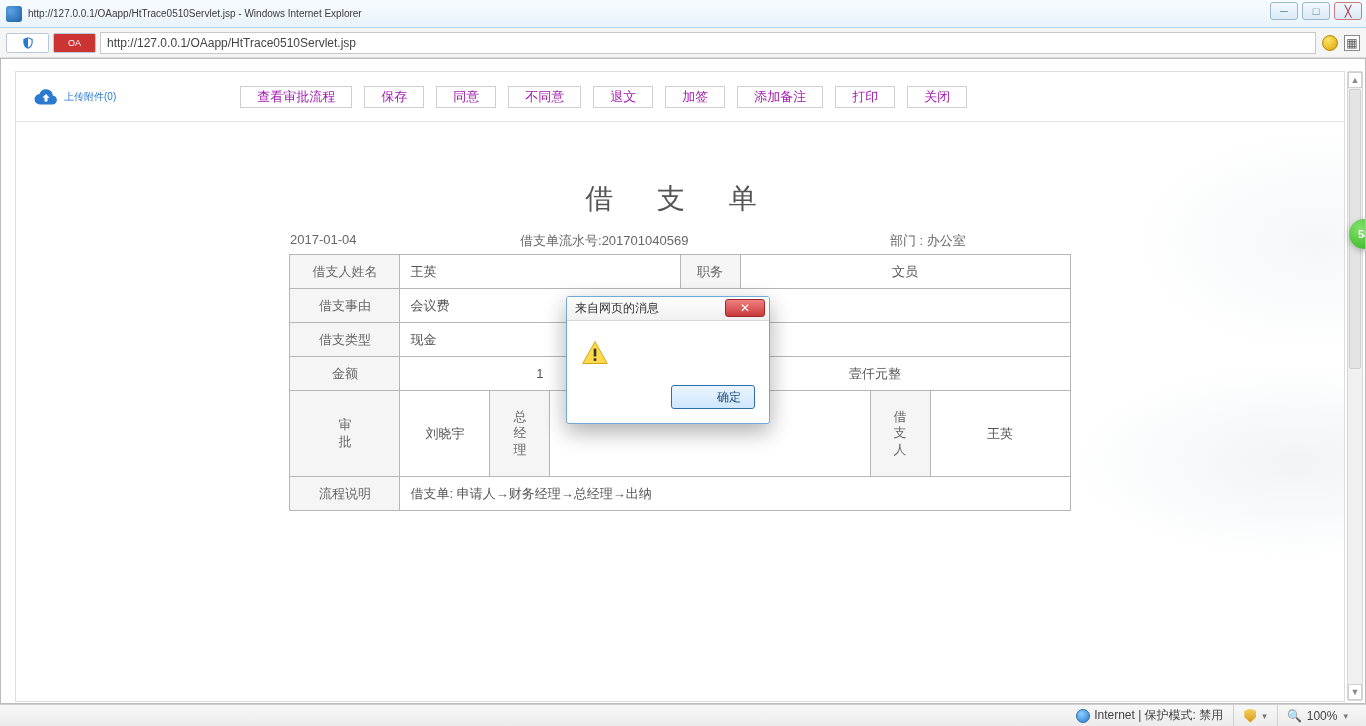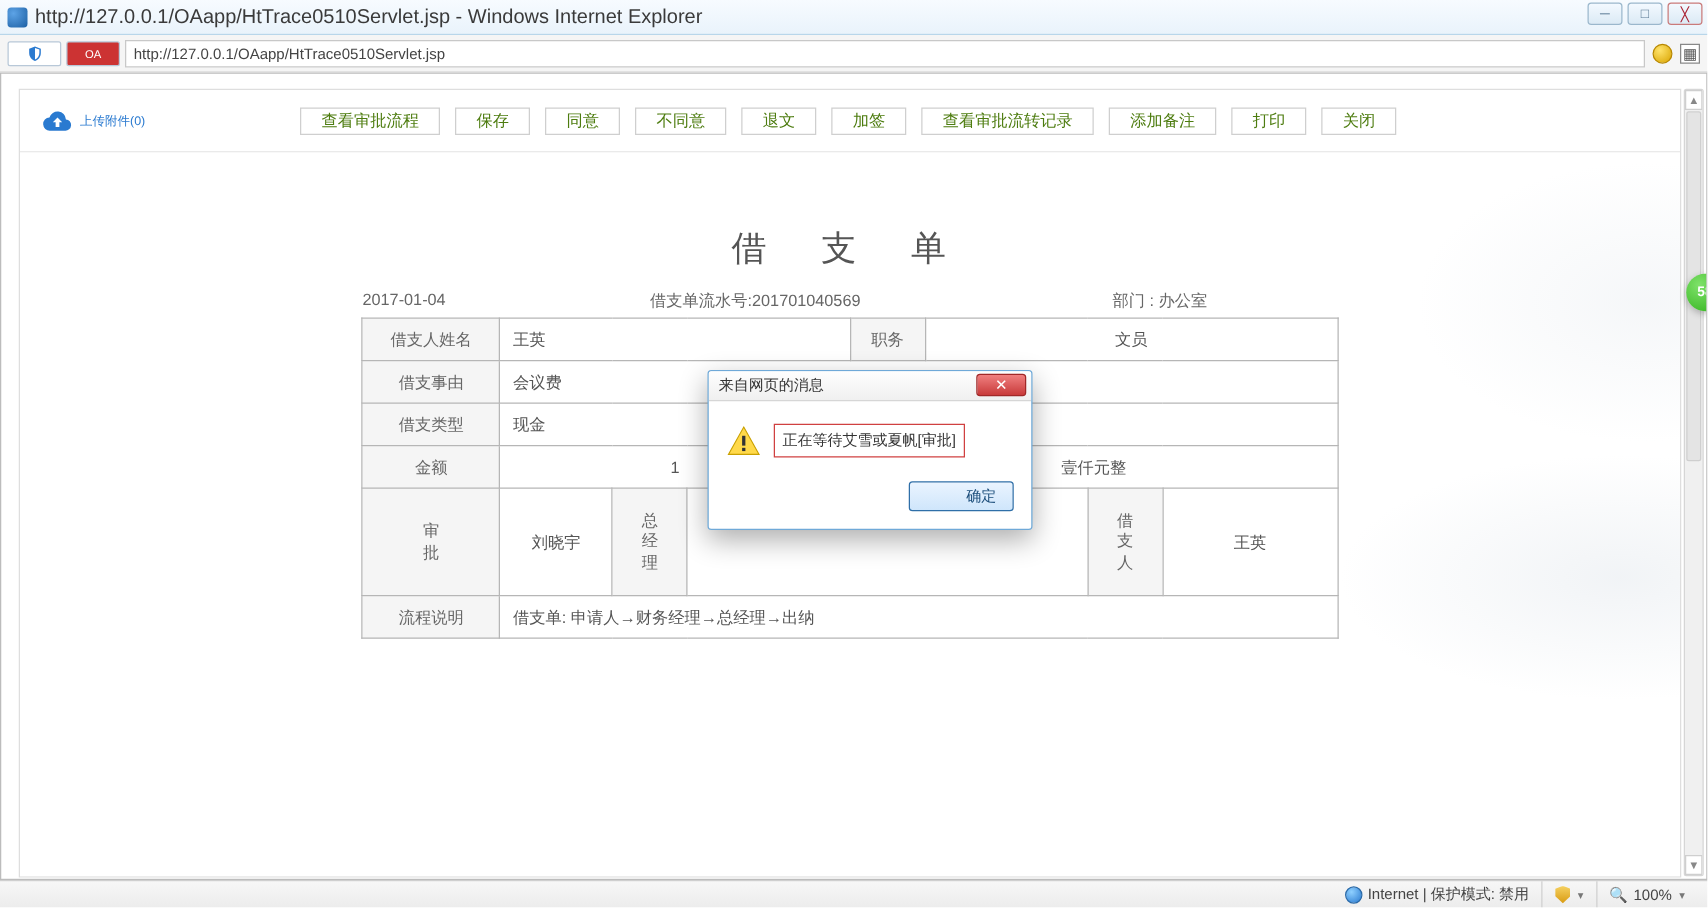--- a/index.html
+++ b/index.html
@@ -22,21 +22,21 @@
   align-items: center;
   padding: 0 6px;
   position: relative;
 }
 .titlebar .favicon {
   width: 16px; height: 16px;
   background: radial-gradient(circle at 30% 30%, #5da3e6, #1b5fa3);
   border-radius: 3px;
   margin-right: 6px;
 }
-.titlebar .title-text { color: #3a3a3a; font-size: 16px; }
+.titlebar .title-text { color: #3a3a3a; font-size: 10px; }
 .win-buttons {
   position: absolute;
   right: 4px; top: 2px;
   display: flex;
   gap: 4px;
 }
 .win-btn {
   width: 28px; height: 18px;
   border: 1px solid #9ab7cc;
   border-radius: 3px;
@@ -139,21 +139,21 @@
   color: #2a7ad0; font-size: 10px; font-weight: 500;
 }
 .upload-link svg { width: 24px; height: 18px; fill: #2a7ad0; }
 .toolbar-spacer { flex: 0 0 100px; }
 .tb-btn {
   height: 22px;
   padding: 0 16px;
   min-width: 60px;
   border: 1px solid #cfcfcf;
   background: #fff;
-  color: #4d7c0f;
+  color: #a21caf;
   font-size: 13px;
   display: flex; align-items: center; justify-content: center;
   cursor: pointer;
 }
 .tb-btn.wide { min-width: 110px; }
 
 
 .doc-wrap {
   position: absolute;
   top: 50px; left: 0; right: 0; bottom: 0;
@@ -210,21 +210,21 @@
 table.form td.vlabel { line-height: 1.25; }
 
 
 .modal-mask {
   position: absolute; inset: 0;
   pointer-events: none;
 }
 .dialog {
   position: absolute;
   left: 566px; top: 296px;
-  width: 260px;
+  width: 204px;
   background: #fff;
   border: 1px solid #6fa9d8;
   box-shadow: 0 8px 22px rgba(0,0,0,.32);
   border-radius: 3px;
   overflow: hidden;
   pointer-events: auto;
 }
 .dlg-title {
   height: 24px;
   background: linear-gradient(#fefefe, #f0f0f0);
@@ -356,21 +356,20 @@
           </svg>
         <span>上传附件(0)</span>
       </div>
       <div class="toolbar-spacer"></div>
       <div class="tb-btn wide">查看审批流程</div>
       <div class="tb-btn">保存</div>
       <div class="tb-btn">同意</div>
       <div class="tb-btn">不同意</div>
       <div class="tb-btn">退文</div>
       <div class="tb-btn">加签</div>
-      <div class="tb-btn wide">查看审批流转记录</div>
       <div class="tb-btn">添加备注</div>
       <div class="tb-btn">打印</div>
       <div class="tb-btn">关闭</div>
     </div>
 
     <div class="doc-wrap">
       <div class="doc-bg"></div>
       <div class="doc-title">借 支 单</div>
 
       <div class="meta-row">
@@ -452,21 +451,20 @@
     <div class="dlg-title">
       <span>来自网页的消息</span>
       <div class="dlg-close">✕</div>
     </div>
     <div class="dlg-body">
       <svg class="warn-icon" viewBox="0 0 32 32">
         <path d="M16 3 L30 28 H2 Z" fill="#ffd94a" stroke="#c9a000" stroke-width="1"></path>
         <rect x="14.5" y="11" width="3" height="9" fill="#333"></rect>
         <rect x="14.5" y="22" width="3" height="3" fill="#333"></rect>
       </svg>
-      <div class="dlg-msg">正在等待艾雪或夏帆[审批]</div>
     </div>
     <div class="dlg-footer">
       <div class="dlg-ok">确定</div>
     </div>
   </div>
 </div>
 
 <div class="statusbar">
   <span class="spacer"></span>
   <div class="cell">

